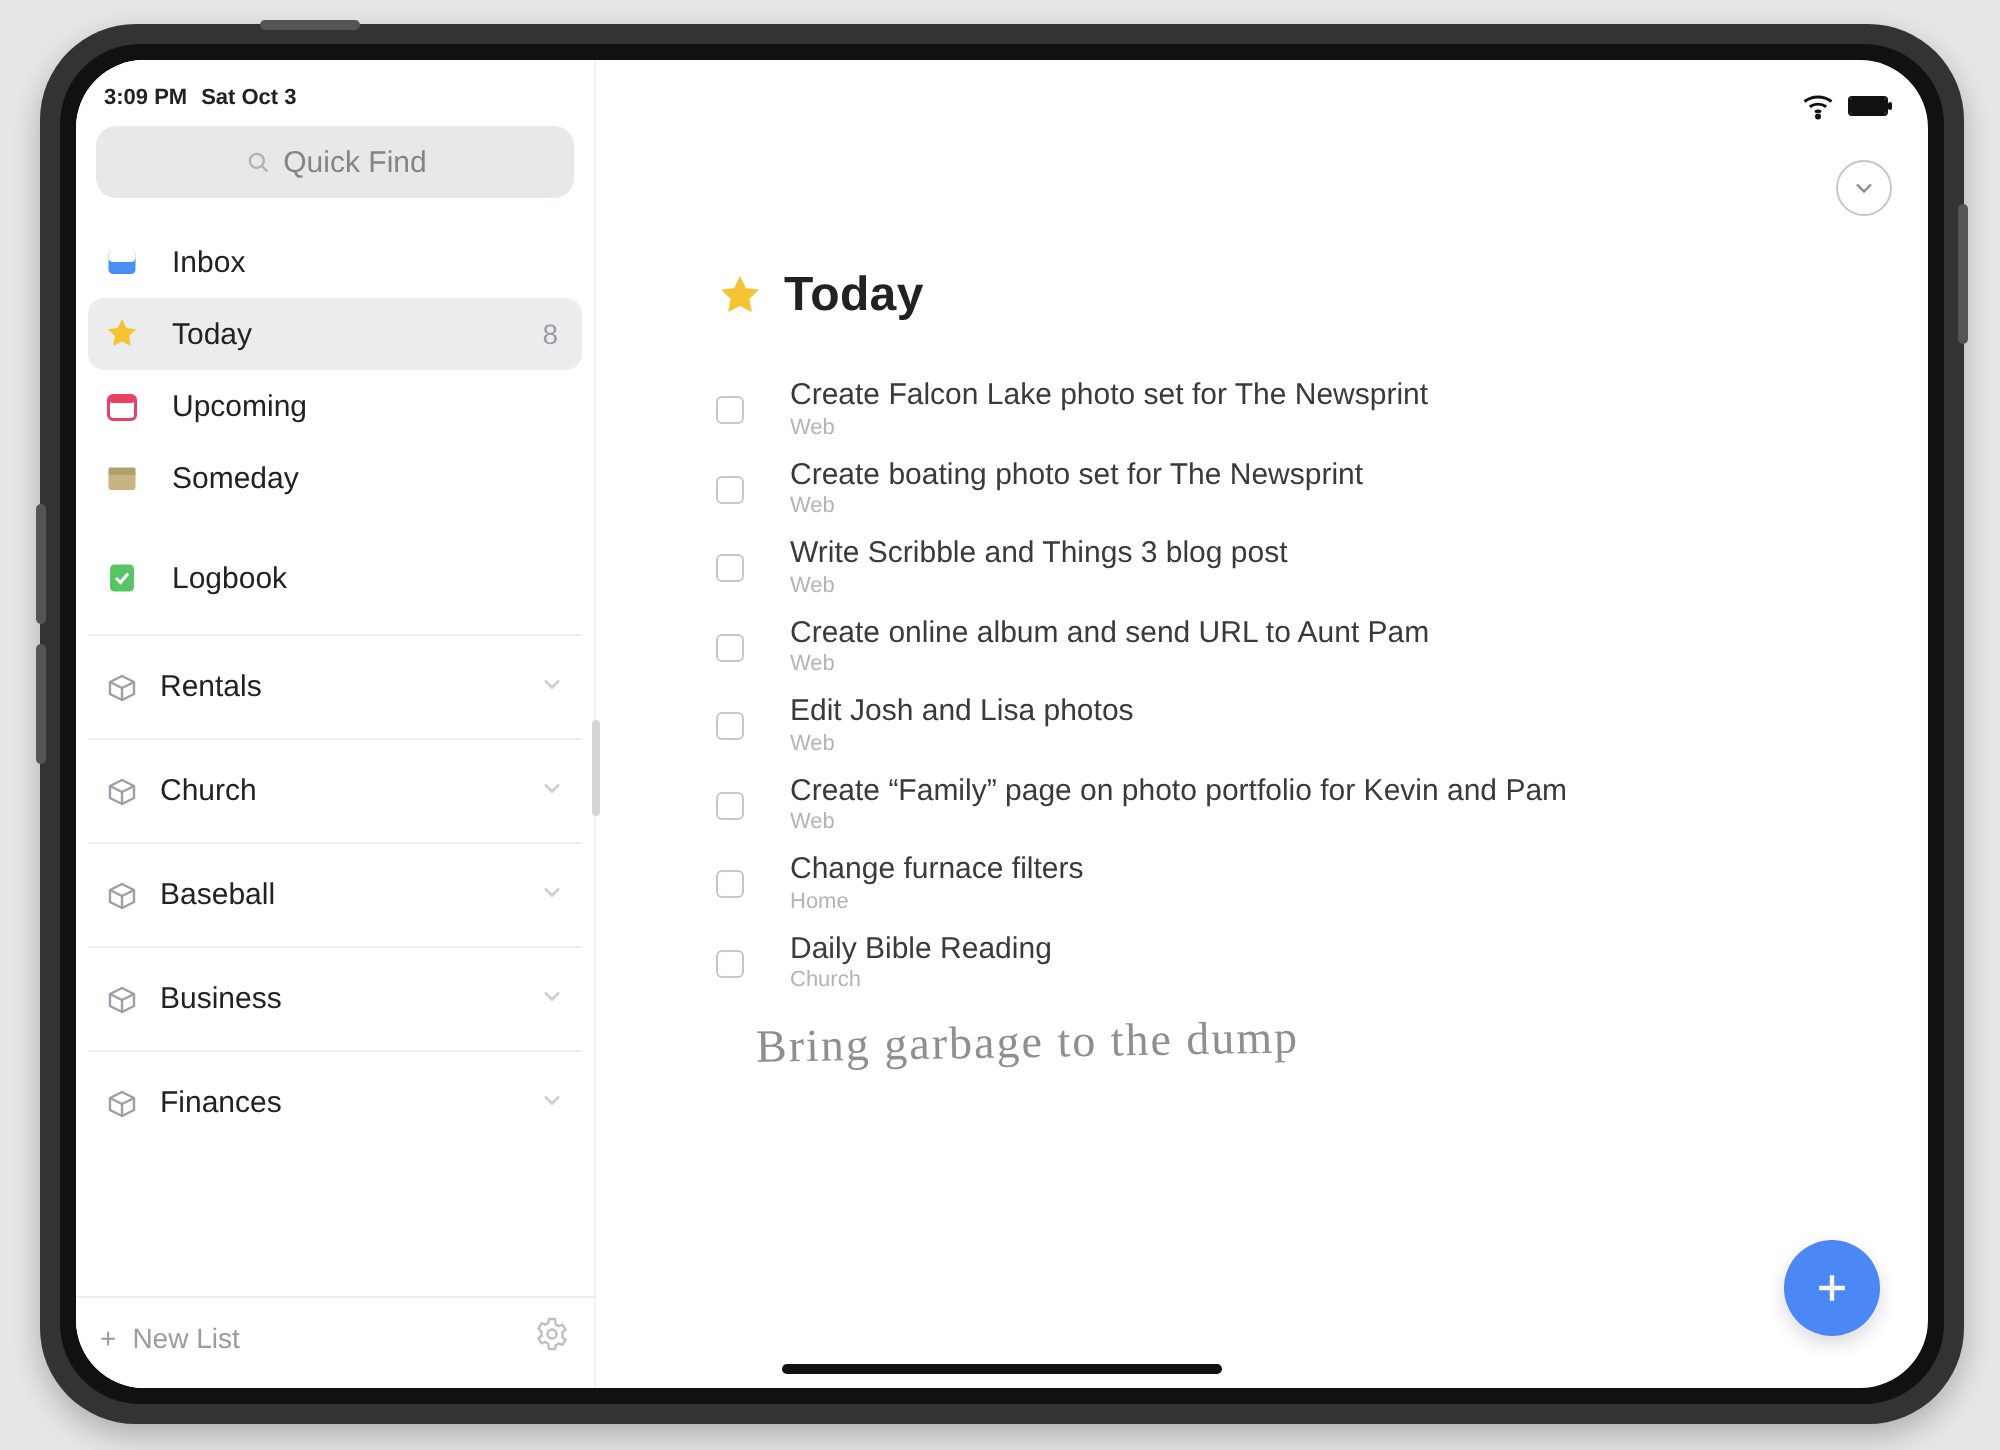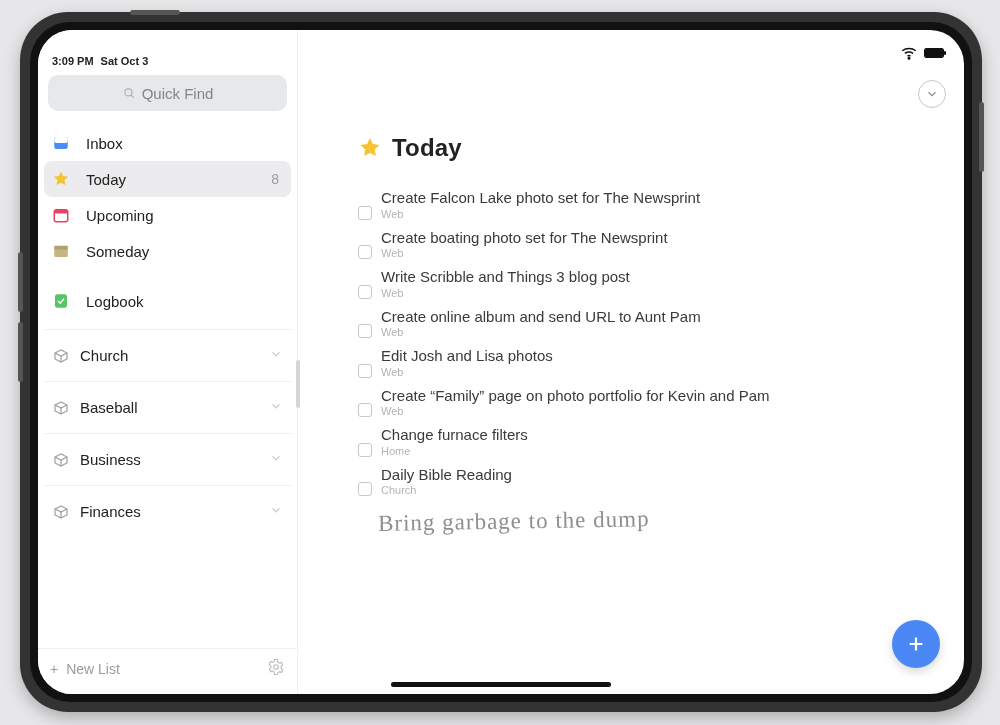--- a/index.html
+++ b/index.html
@@ -6,21 +6,21 @@
     html,body{width:1000px;height:725px;background:#e7e7e9;font-family:-apple-system,"SF Pro Text","Helvetica Neue",Arial,sans-serif;color:#222;-webkit-font-smoothing:antialiased}
     .device{position:absolute;left:20px;top:12px;width:962px;height:700px;background:#333;border-radius:48px;padding:10px;box-shadow:0 6px 16px rgba(0,0,0,.25)}
     .device-inner{width:100%;height:100%;background:#111;border-radius:40px;padding:8px}
     .screen{width:100%;height:100%;background:#fff;border-radius:34px;overflow:hidden;display:flex;position:relative}
     .side-btn{position:absolute;background:#555;border-radius:4px}
     .btn-top{top:-2px;left:110px;width:50px;height:5px}
     .btn-left1{left:-2px;top:240px;width:5px;height:60px}
     .btn-left2{left:-2px;top:310px;width:5px;height:60px}
     .btn-right{right:-2px;top:90px;width:5px;height:70px}
     
-    .sidebar{width:260px;height:100%;background:#fff;display:flex;flex-direction:column;padding:16px 0 6px 0;border-right:1px solid #f1f1f3}
+    .sidebar{width:260px;height:100%;background:#fff;display:flex;flex-direction:column;padding:4px 0 6px 0;border-right:1px solid #f1f1f3}
     .status{display:flex;align-items:center;gap:7px;font-size:11px;font-weight:600;color:#222;padding:9px 14px 6px 14px}
     .status-right{position:absolute;right:20px;top:14px;display:flex;align-items:center;gap:6px;z-index:20}
     .battery{display:inline-block;width:20px;height:10px;border:1px solid #111;border-radius:2px;position:relative}
     .battery:after{content:"";position:absolute;right:-3px;top:2px;width:2px;height:4px;background:#111;border-radius:1px}
     .battery i{display:block;background:#111;width:100%;height:100%;border-radius:1px}
     .search{margin:2px 10px 8px 10px;background:#e7e8ea;border-radius:10px;height:36px;display:flex;align-items:center;justify-content:center;gap:6px;color:#858587;font-size:15px}
     .search svg{width:14px;height:14px;opacity:.55}
     .navlist{padding:6px 6px 0 6px;flex:0 0 auto}
     .row{display:flex;align-items:center;gap:16px;height:36px;padding:0 8px;border-radius:8px;cursor:pointer;font-size:15px;color:#222}
     .row.selected{background:#ececee}
@@ -33,21 +33,21 @@
     .area .chev{margin-left:auto;color:#cfcfd2}
     .foot{display:flex;align-items:center;gap:8px;height:40px;padding:0 12px;border-top:1px solid #eeeef0;color:#9c9c9f;font-size:14px}
     .foot .gear{margin-left:auto;color:#bfbfc2}
     
     .main{flex:1;height:100%;position:relative;padding:60px 26px 0 60px}
     .collapse{position:absolute;right:18px;top:50px;width:28px;height:28px;border:1.4px solid #c4c6cb;border-radius:14px;display:flex;align-items:center;justify-content:center;color:#8a8c91}
     .page-title{display:flex;align-items:center;gap:10px;margin-top:44px}
     .page-title h1{font-size:24px;font-weight:700;letter-spacing:.2px}
     .sched{margin-top:14px;background:#f4f4f6;border-radius:7px;padding:9px 11px;color:#9a9ca2;font-size:13px;width:570px}
     .tasks{margin-top:22px;width:570px}
-    .task{display:flex;align-items:flex-end;gap:9px;padding:4px 0}
+    .task{display:flex;align-items:center;gap:23px;padding:4px 0}
     .cb{flex:0 0 14px;width:14px;height:14px;margin-top:3px;border:1.3px solid #c6c8cc;border-radius:3px;background:#fff}
     .task .tline{flex:1}
     .task .ttitle{font-size:15px;color:#3a3a3c;line-height:1.3}
     .task .tcat{font-size:11px;color:#b3b4b8;margin-top:0px}
     .handw{margin:6px 0 0 20px;font-family:"Segoe Script","Comic Sans MS",cursive;font-size:23px;color:#8e8f91;letter-spacing:1px;transform:rotate(-1deg)}
     .fab{position:absolute;right:24px;bottom:26px;width:48px;height:48px;border-radius:24px;background:#4b88f5;display:flex;align-items:center;justify-content:center;color:#fff;box-shadow:0 4px 10px rgba(0,0,0,.15)}
     .fab svg{width:22px;height:22px}
     .home-ind{position:absolute;left:50%;bottom:7px;transform:translateX(-50%);width:220px;height:5px;background:#111;border-radius:3px}
     .scroll-handle{position:absolute;left:258px;top:330px;width:4px;height:48px;background:#d5d6d9;border-radius:2px}
     
@@ -144,20 +144,33 @@
         <div class="areas">
           <div style="height:10px"></div>
           <div class="area">
             <span class="icn">
                 <svg viewBox="0 0 24 24" fill="none" stroke="#9aa0a6" stroke-width="1.6">
                   <path d="M4 8l8-4 8 4v8l-8 4-8-4z"></path>
                   <path d="M4 8l8 4 8-4"></path>
                   <path d="M12 12v8"></path>
                 </svg>
               </span>
+            <span>Rentals</span>
+            <span class="chev"><svg width="14" height="14" viewBox="0 0 24 24" stroke="currentColor" stroke-width="2.2" fill="none">
+                  <path d="M6 9l6 6 6-6"></path>
+                </svg></span>
+          </div>
+          <div class="area">
+            <span class="icn">
+                <svg viewBox="0 0 24 24" fill="none" stroke="#9aa0a6" stroke-width="1.6">
+                  <path d="M4 8l8-4 8 4v8l-8 4-8-4z"></path>
+                  <path d="M4 8l8 4 8-4"></path>
+                  <path d="M12 12v8"></path>
+                </svg>
+              </span>
             <span>Church</span>
             <span class="chev"><svg width="14" height="14" viewBox="0 0 24 24" stroke="currentColor" stroke-width="2.2" fill="none">
                   <path d="M6 9l6 6 6-6"></path>
                 </svg></span>
           </div>
           <div class="area">
             <span class="icn">
                 <svg viewBox="0 0 24 24" fill="none" stroke="#9aa0a6" stroke-width="1.6">
                   <path d="M4 8l8-4 8 4v8l-8 4-8-4z"></path>
                   <path d="M4 8l8 4 8-4"></path>

